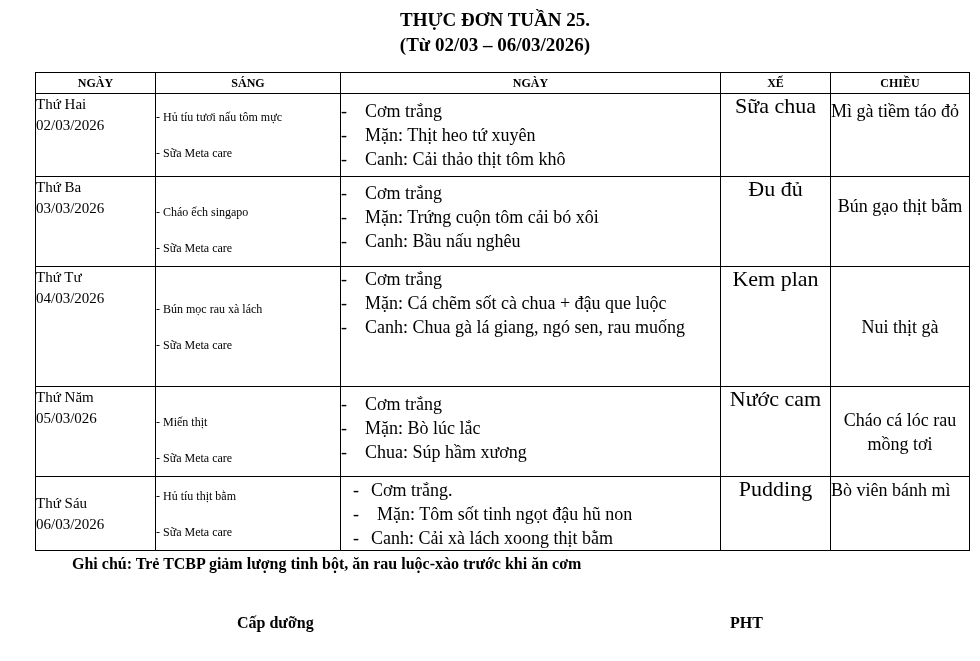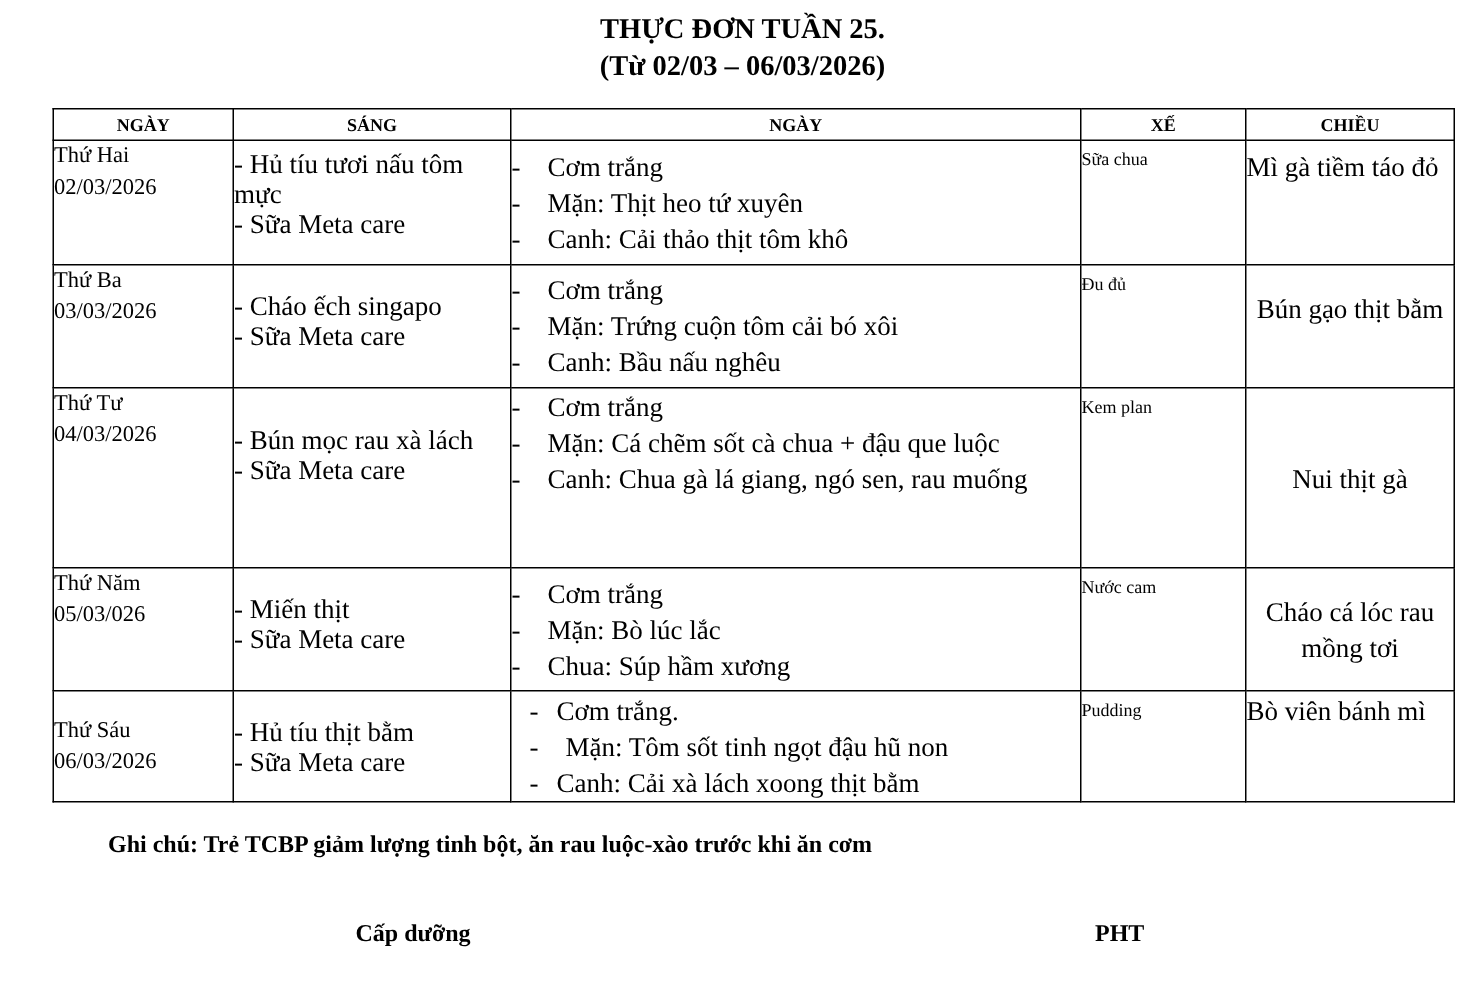--- a/index.html
+++ b/index.html
@@ -24,23 +24,23 @@
     table.menu th {
       font-size: 12px; font-weight: bold; height: 20px; line-height: 20px;
       text-align: center;
     }
     .c-day { width: 120px; }
     .c-morn { width: 185px; }
     .c-noon { width: 380px; }
     .c-snack { width: 110px; }
     .c-aft { width: 139px; }
     td.day { font-size: 15px; line-height: 21px; padding: 2px 0 0 7px; }
-    td.morn { font-size: 18px; line-height: 20px; padding: 0 0 0 6px; margin-left: 33px; }
+    td.morn { font-size: 12px; line-height: 36px; padding: 0 0 0 6px; margin-left: 33px; }
     td.noon { font-size: 18px; line-height: 24px; padding: 0 0 0 12px; }
-    td.snack { font-size: 12px; line-height: 24px; text-align: left; vertical-align: middle; }
+    td.snack { font-size: 22px; line-height: 24px; text-align: center; vertical-align: middle; }
     td.aft { font-size: 18px; line-height: 24px; padding: 0 4px 0 7px; }
     td.aft.center { text-align: center; }
     .noon-line { display: flex; }
     .noon-line .dash { width: 24px; flex: none; }
     .noon-line .txt { flex: 1; }
     .noon-line.tight .dash { width: 18px; }
     .note {
       position: absolute; left: 72px; top: 555px; font-weight: bold; font-size: 16px;
     }
     .sig { position: absolute; top: 596px; font-weight: bold; font-size: 16px; margin-top: 18px; }

